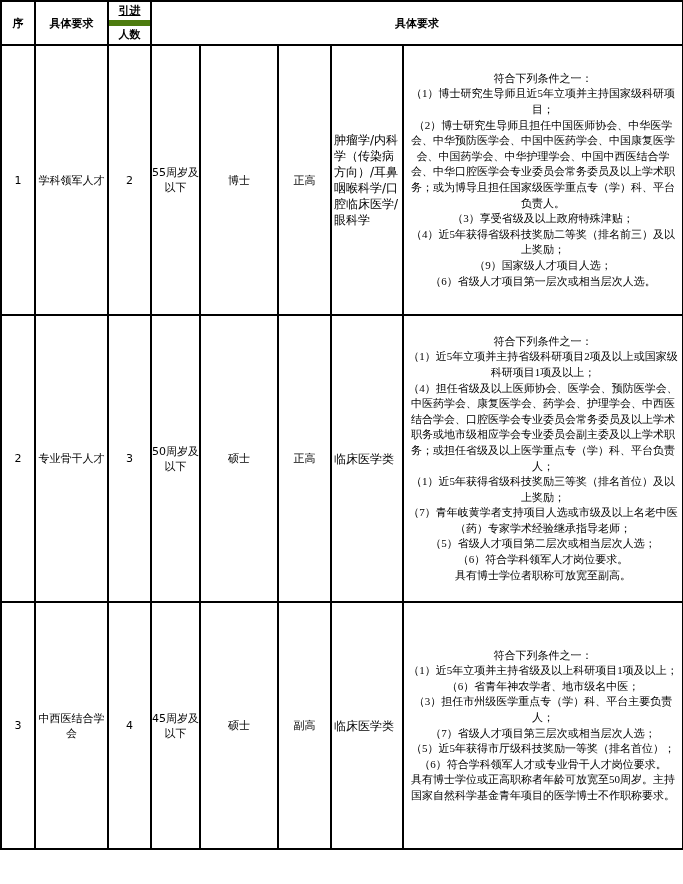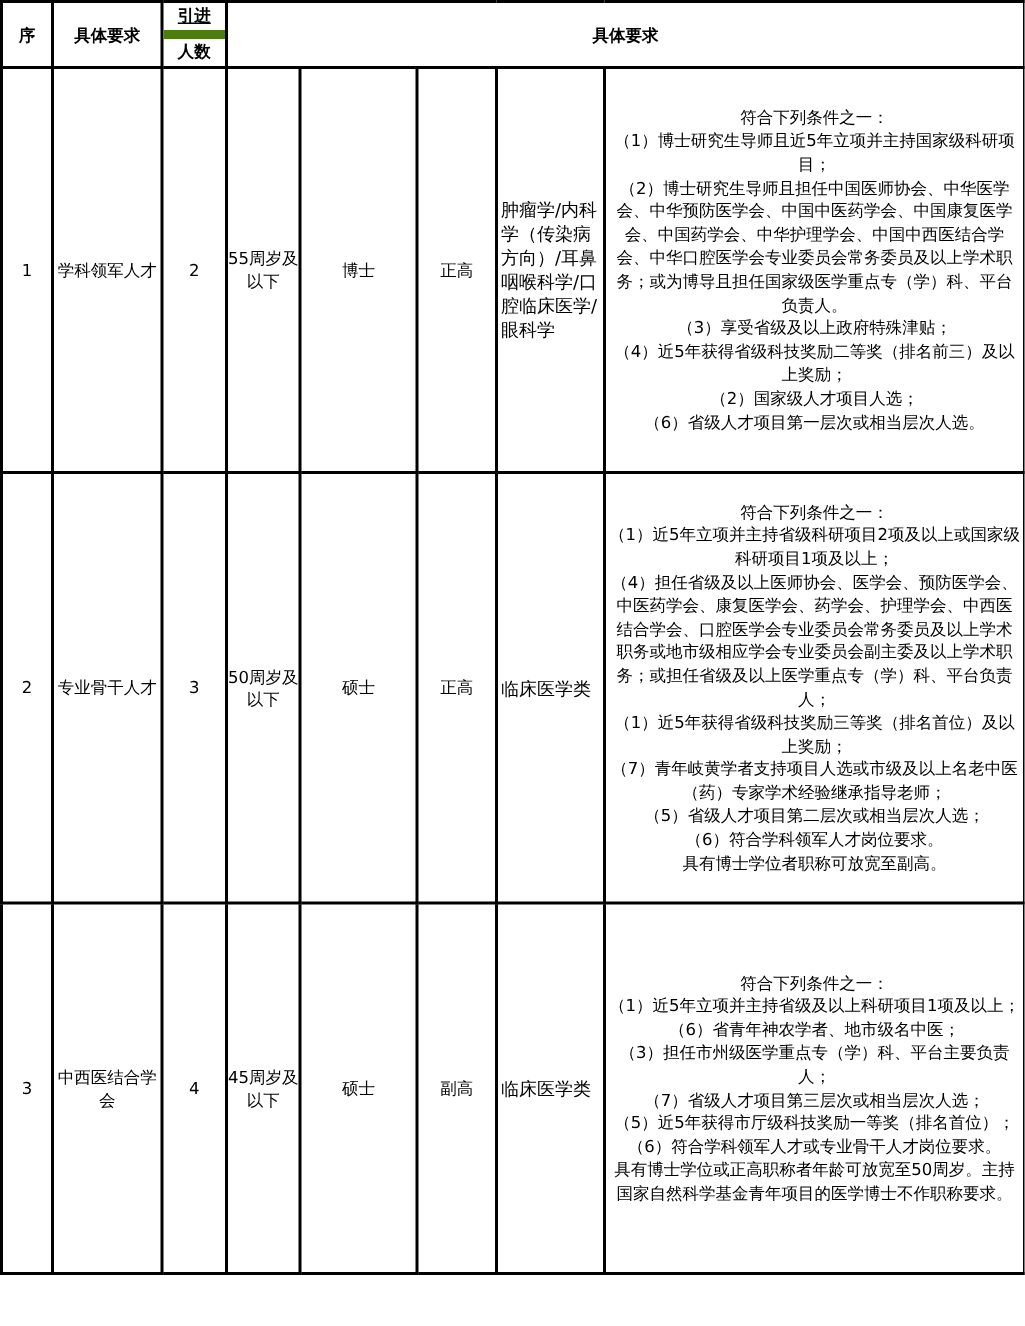--- a/index.html
+++ b/index.html
@@ -7,21 +7,21 @@
          font-family: "DejaVu Sans", "Liberation Sans", sans-serif; color: #000; }
   table.req { position: absolute; left: 0; top: 0; border-collapse: collapse;
               table-layout: fixed; width: 682px; }
   table.req td { border: 2px solid #000; padding: 0; font-size: 11px; line-height: 15px;
                  text-align: center; vertical-align: middle; overflow: hidden; }
   .hdr { font-weight: bold; font-size: 12px; }
   .split { position: relative; height: 100%; }
   .split .top, .split .bot { display: block; height: 18px; line-height: 18px; }
   .split .top { border-bottom: 6px solid #4d7c0f; text-decoration: underline; }
   .major { text-align: left !important; padding: 0 2px !important; line-height: 16px !important; font-size: 12px !important; margin-top: 33px; }
-  .other { text-align: center; padding: 0 2px !important; font-size: 11px !important; line-height: 15.6px !important; }
+  .other { text-align: center; padding: 0 2px !important; font-size: 11px !important; line-height: 15.6px !important; font-family: Liberation Serif, serif; }
   .other div { white-space: normal; word-break: break-all; }
   .center2 { line-height: 15px; }
 </style>
 </head>
 <body>
 
 <table class="req">
   <colgroup>
     <col style="width:34px">
     <col style="width:73px">
@@ -52,21 +52,21 @@
     <td class="center2">55周岁及以下</td>
     <td>博士</td>
     <td>正高</td>
     <td class="major">肿瘤学/内科学（传染病方向）/耳鼻咽喉科学/口腔临床医学/眼科学</td>
     <td class="other">
       <div>符合下列条件之一：</div>
       <div>（1）博士研究生导师且近5年立项并主持国家级科研项目；</div>
       <div>（2）博士研究生导师且担任中国医师协会、中华医学会、中华预防医学会、中国中医药学会、中国康复医学会、中国药学会、中华护理学会、中国中西医结合学会、中华口腔医学会专业委员会常务委员及以上学术职务；或为博导且担任国家级医学重点专（学）科、平台负责人。</div>
       <div>（3）享受省级及以上政府特殊津贴；</div>
       <div>（4）近5年获得省级科技奖励二等奖（排名前三）及以上奖励；</div>
-      <div>（2）国家级人才项目人选；</div>
+      <div>（9）国家级人才项目人选；</div>
       <div>（6）省级人才项目第一层次或相当层次人选。</div>
     </td>
   </tr>
 
   <tr style="height:287px">
     <td>2</td>
     <td class="center2">专业骨干人才</td>
     <td>3</td>
     <td class="center2">50周岁及以下</td>
     <td>硕士</td>

